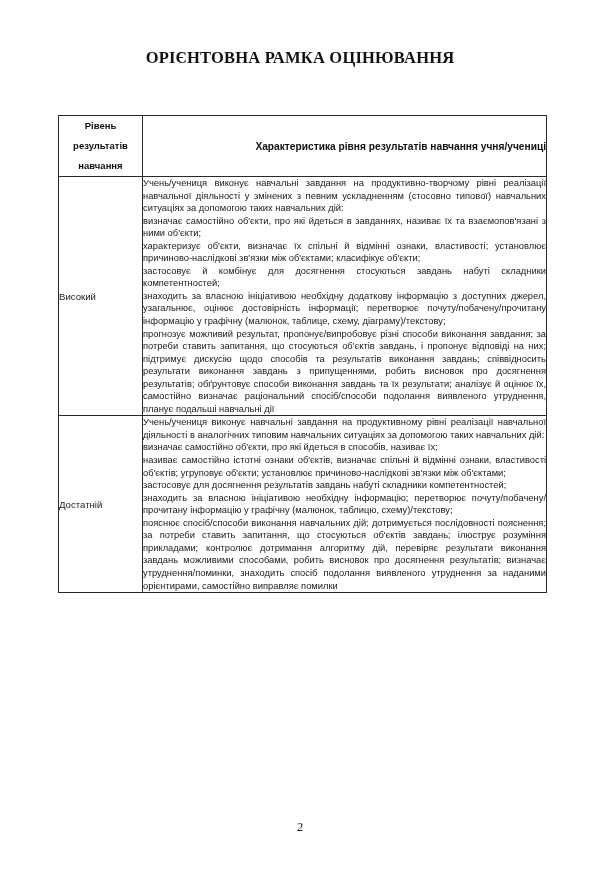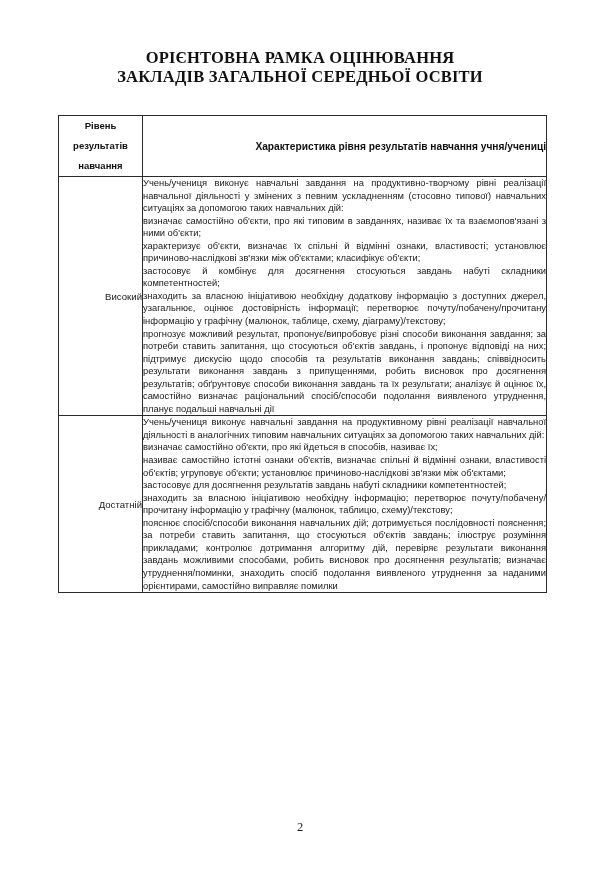--- a/index.html
+++ b/index.html
@@ -64,21 +64,21 @@
   }
   .hdr-desc {
     text-align: right;
     font-weight: bold;
     font-size: 10.2px;
     line-height: 13px;
     padding: 6px 6px 7px 6px;
     color: #111;
   }
   .cell-level {
-    text-align: right;
+    text-align: left;
     font-size: 9.6px;
     color: #1a1a1a;
     vertical-align: middle;
   }
   .cell-desc {
     padding: 4px 7px 5px 7px;
     font-size: 9.35px;
     line-height: 12.55px;
     text-align: justify;
     text-justify: inter-word;
@@ -104,40 +104,39 @@
     color: #1a1a1a;
   }
 </style>
 </head>
 <body>
 
 <div class="page">
 
   <div class="doc-title">
     <span class="tl">ОРІЄНТОВНА РАМКА ОЦІНЮВАННЯ</span>
-    <span class="tl">ЗАКЛАДІВ ЗАГАЛЬНОЇ СЕРЕДНЬОЇ ОСВІТИ</span>
   </div>
 
   <table class="grid-table">
     <colgroup>
       <col class="col-level">
       <col class="col-desc">
     </colgroup>
     <thead>
       <tr>
         <th class="hdr-level">Рівень результатів навчання</th>
         <th class="hdr-desc">Характеристика рівня результатів навчання учня/учениці</th>
       </tr>
     </thead>
     <tbody>
       <tr>
         <td class="cell-level">Високий</td>
         <td class="cell-desc">
           <p>Учень/учениця виконує навчальні завдання на продуктивно-творчому рівні реалізації навчальної діяльності у змінених з певним ускладненням (стосовно типової) навчальних ситуаціях за допомогою таких навчальних дій:</p>
-          <p>визначає самостійно об'єкти, про які типовим в завданнях, називає їх та взаємопов'язані з ними об'єкти;</p>
+          <p>визначає самостійно об'єкти, про які йдеться в завданнях, називає їх та взаємопов'язані з ними об'єкти;</p>
           <p>характеризує об'єкти, визначає їх спільні й відмінні ознаки, властивості; установлює причиново-наслідкові зв'язки між об'єктами; класифікує об'єкти;</p>
           <p>застосовує й комбінує для досягнення стосуються завдань набуті складники компетентностей;</p>
           <p>знаходить за власною ініціативою необхідну додаткову інформацію з доступних джерел, узагальнює, оцінює достовірність інформації; перетворює почуту/побачену/прочитану інформацію у графічну (малюнок, таблице, схему, діаграму)/текстову;</p>
           <p class="last">прогнозує можливий результат, пропонує/випробовує різні способи виконання завдання; за потреби ставить запитання, що стосуються об'єктів завдань, і пропонує відповіді на них; підтримує дискусію щодо способів та результатів виконання завдань; співвідносить результати виконання завдань з припущеннями, робить висновок про досягнення результатів; обґрунтовує способи виконання завдань та їх результати; аналізує й оцінює їх, самостійно визначає раціональний спосіб/способи подолання виявленого утруднення, планує подальші навчальні дії</p>
         </td>
       </tr>
       <tr>
         <td class="cell-level">Достатній</td>
         <td class="cell-desc">
           <p>Учень/учениця виконує навчальні завдання на продуктивному рівні реалізації навчальної діяльності в аналогічних типовим навчальних ситуаціях за допомогою таких навчальних дій:</p>

